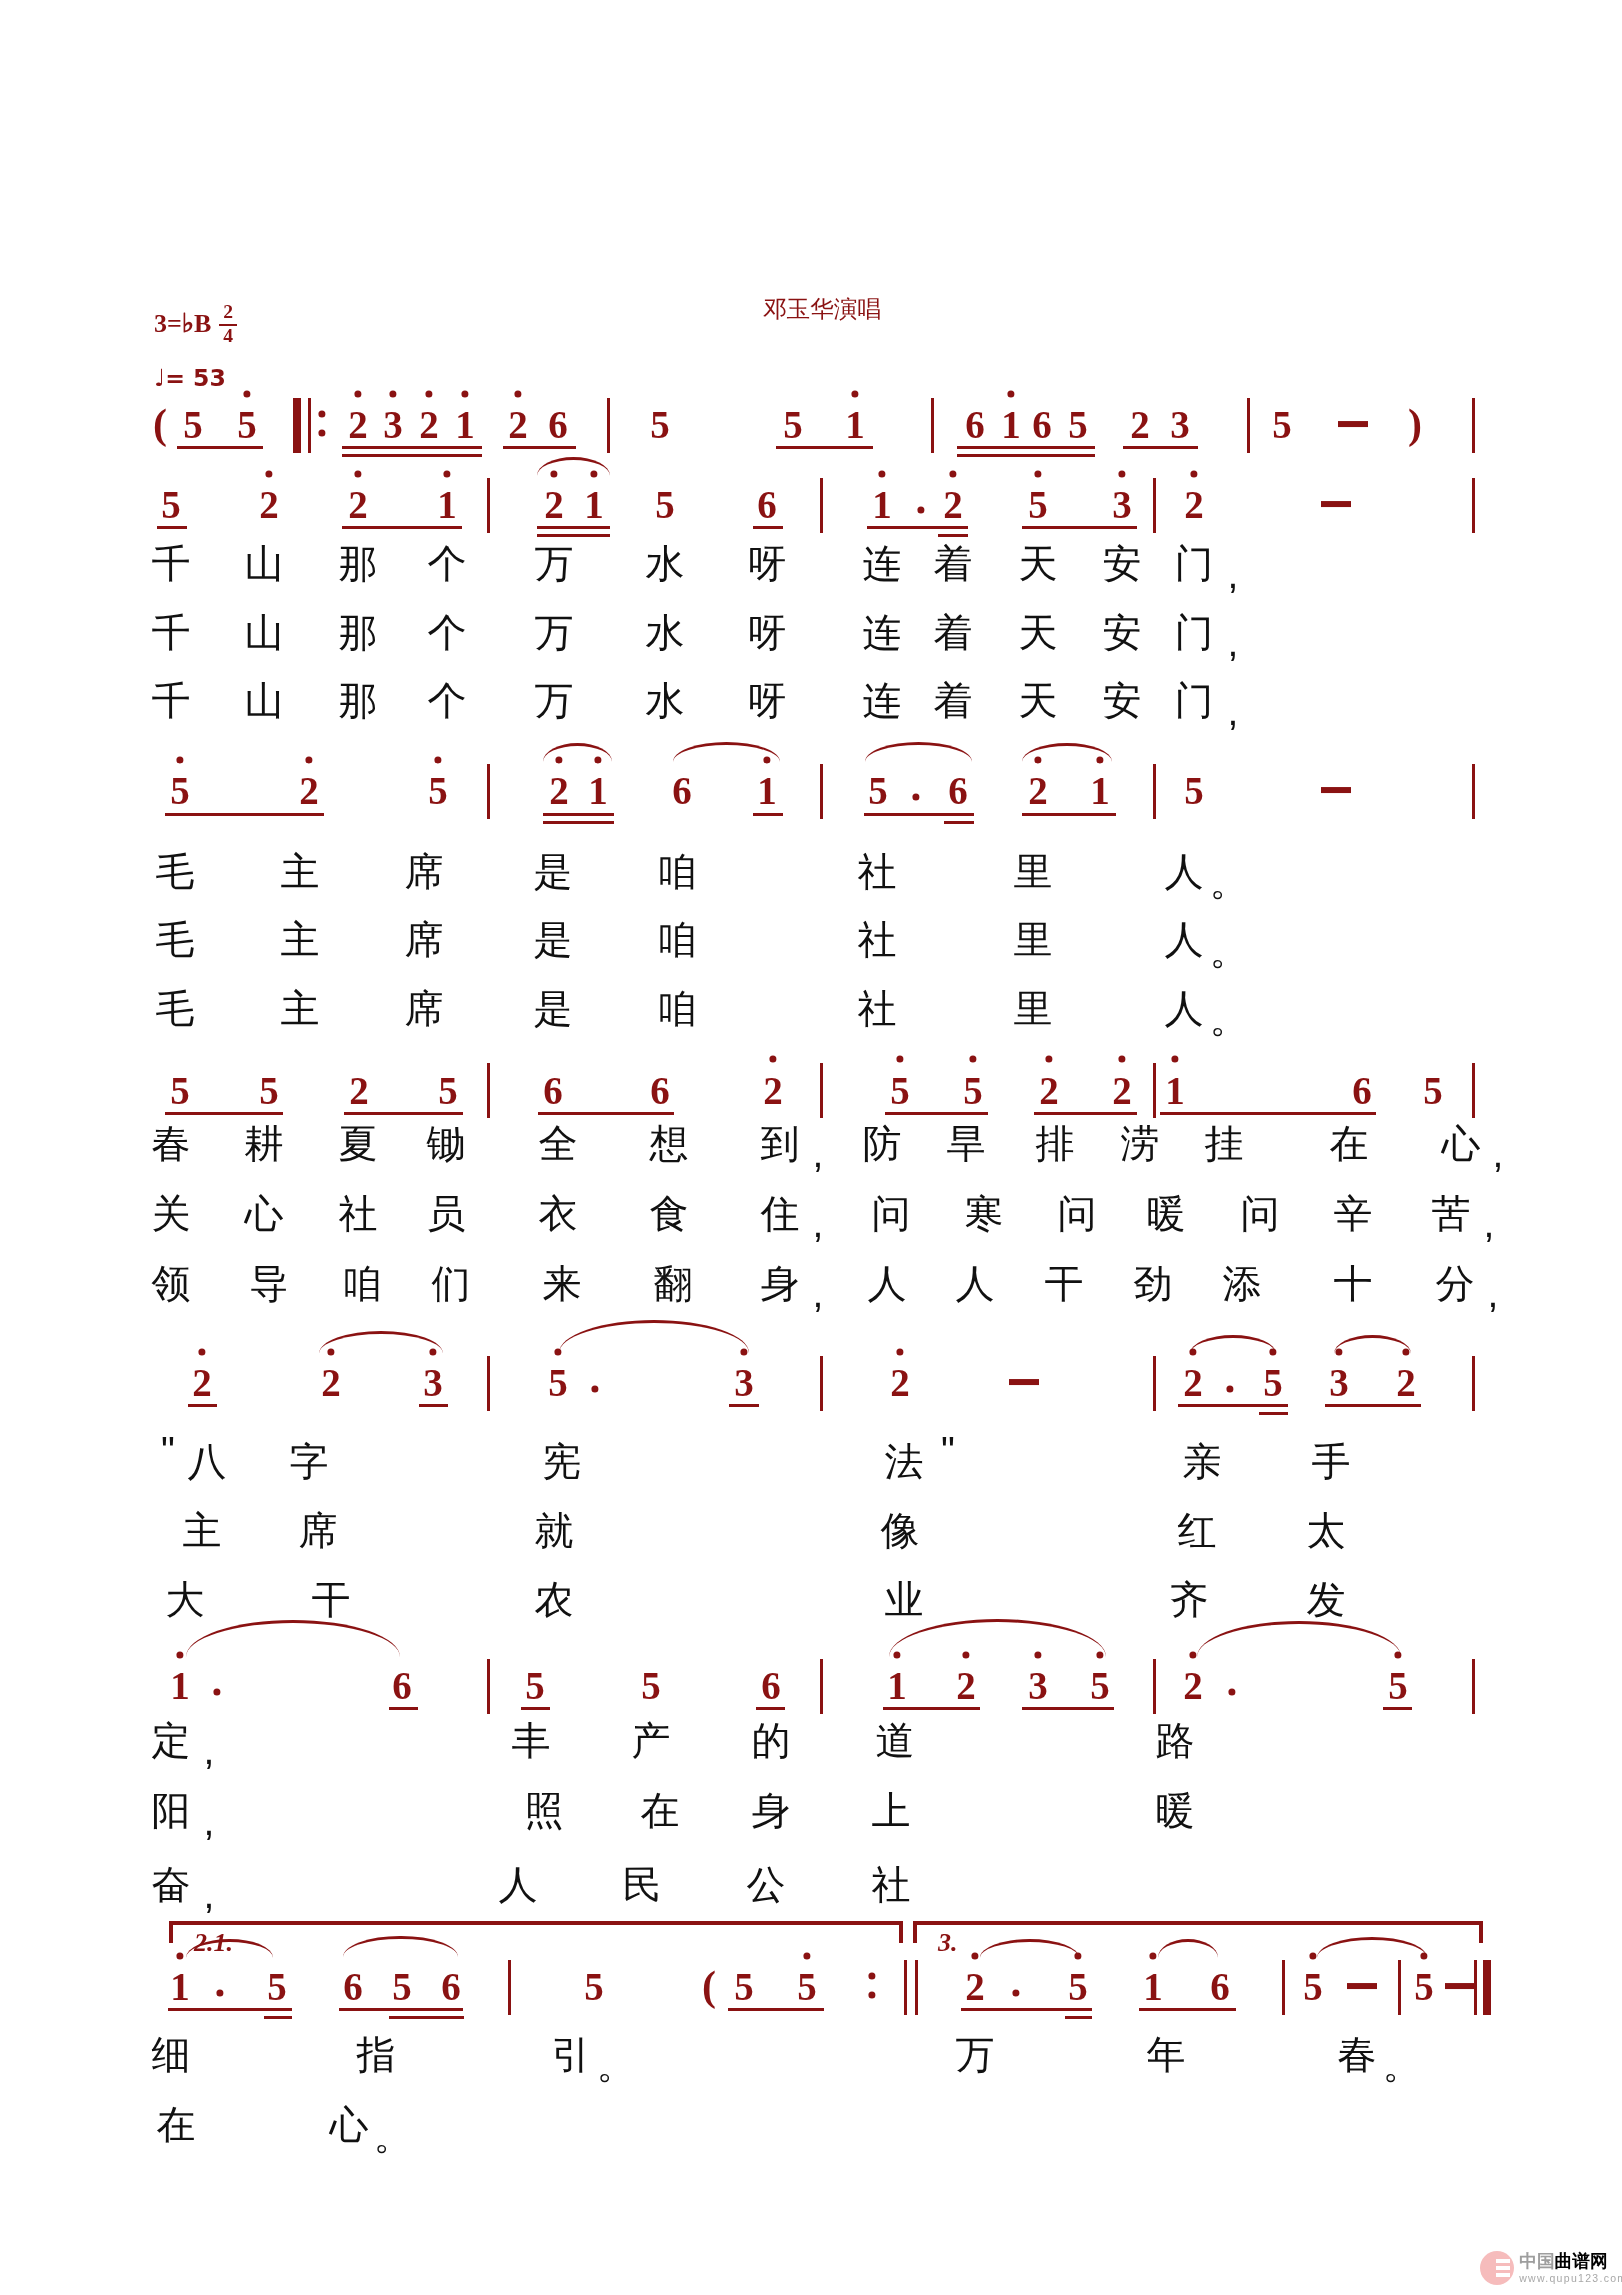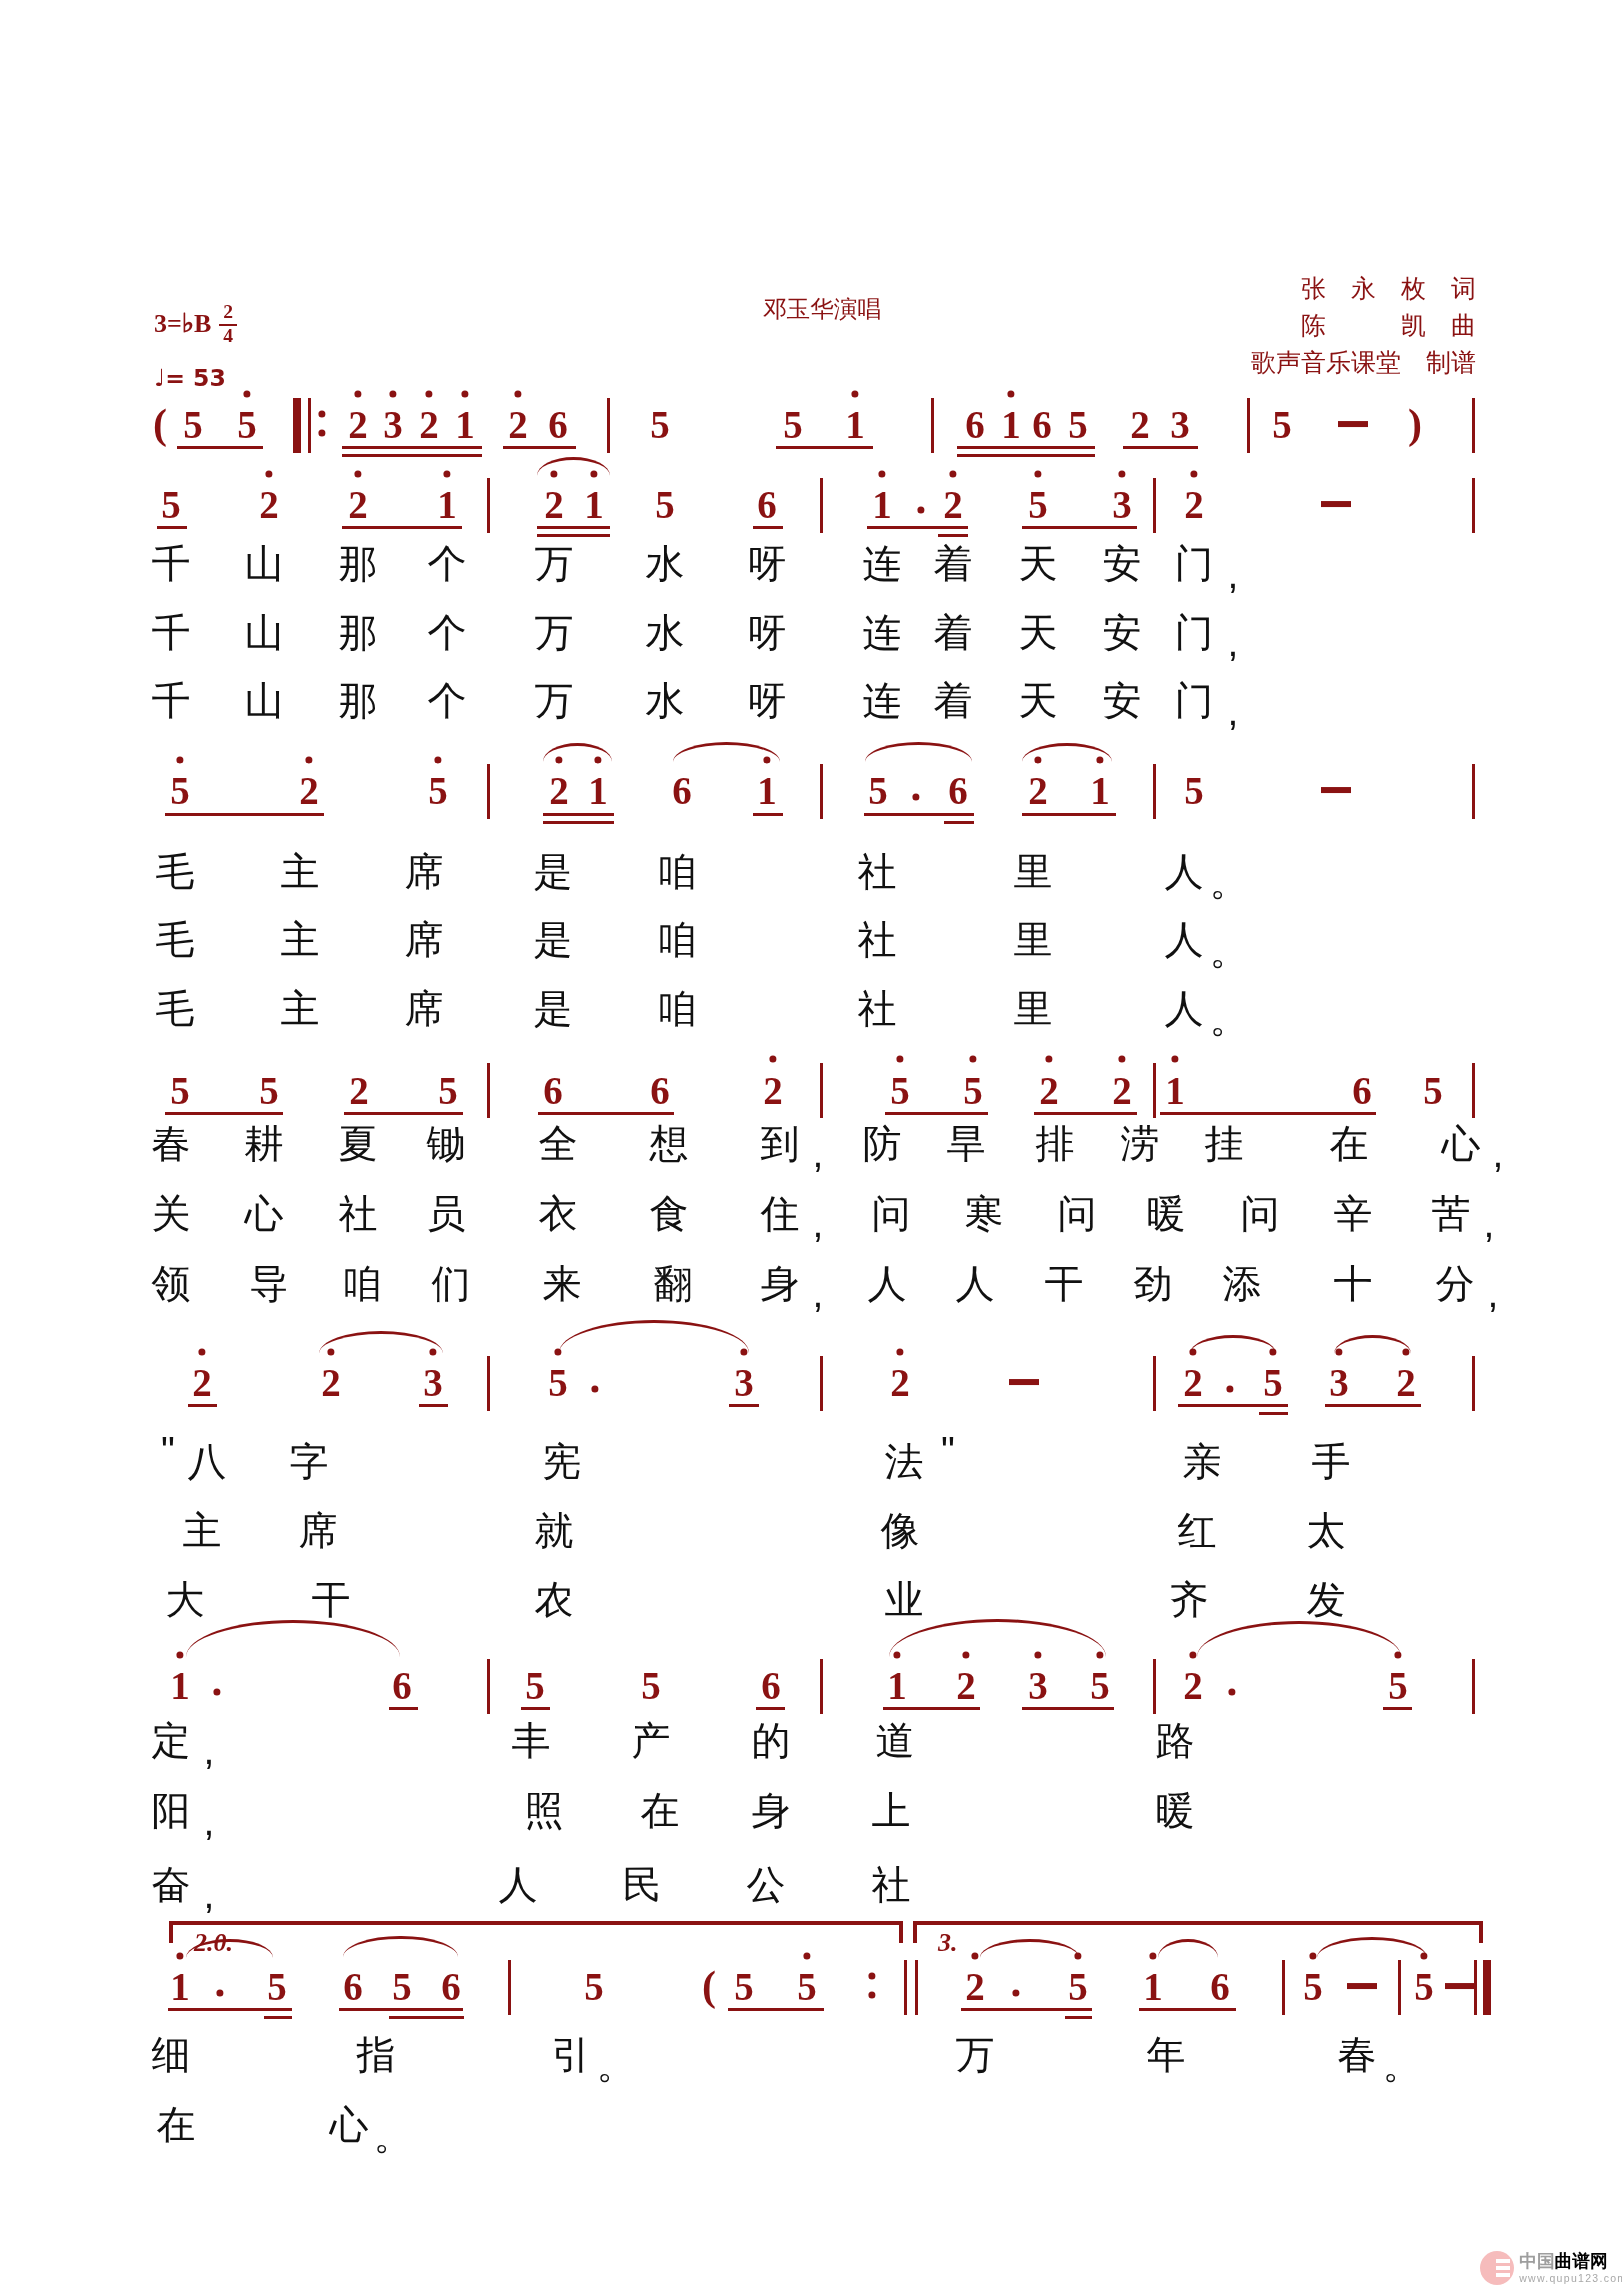--- a/index.html
+++ b/index.html
@@ -54,25 +54,20 @@
   .wm-name .p{color:#000000;}
   .wm-url{font-family:"Liberation Sans",sans-serif;font-size:10.5px;color:#a8a8a8;letter-spacing:1.3px;white-space:nowrap;}
 </style>
 </head>
 <body>
 
 <div id="page">
 
   <div class="performer">邓玉华演唱</div>
 
-  <div class="credits">
-    <div>张　永　枚　词</div>
-    <div>陈　　　凯　曲</div>
-    <div>歌声音乐课堂　制谱</div>
-  </div>
 
   <div class="keysig">
     <span>3=♭B</span>
     <span class="frac">
         <b class="num">2</b>
         <b>4</b>
       </span>
   </div>
 
   <div class="tempo">♩= 53</div>
@@ -507,21 +502,21 @@
       <div class="lyr" style="left: 975px; top: 2055px;">万</div>
       <div class="lyr" style="left: 1166px; top: 2055px;">年</div>
       <div class="lyr" style="left: 1357px; top: 2055px;">春</div>
       <div class="lyr" style="left: 1402px; top: 2065px;">。</div>
       <div class="lyr" style="left: 176px; top: 2125px;">在</div>
       <div class="lyr" style="left: 349px; top: 2125px;">心</div>
       <div class="lyr" style="left: 393px; top: 2136px;">。</div>
       <div class="volta-line" style="left: 169px; top: 1921px; width: 734px;"></div>
       <div class="volta-tick" style="left: 169px; top: 1921px;"></div>
       <div class="volta-tick" style="left: 899px; top: 1921px;"></div>
-      <div class="volta-label" style="left: 194px; top: 1928px;">2.0.</div>
+      <div class="volta-label" style="left: 194px; top: 1928px;">2.1.</div>
       <div class="volta-line" style="left: 913px; top: 1921px; width: 569px;"></div>
       <div class="volta-tick" style="left: 913px; top: 1921px;"></div>
       <div class="volta-tick" style="left: 1479px; top: 1921px;"></div>
       <div class="volta-label" style="left: 938px; top: 1928px;">3.</div>
     </div>
 
   <div class="wm">
     <div class="wm-logo">
         <i></i>
         <i></i>

